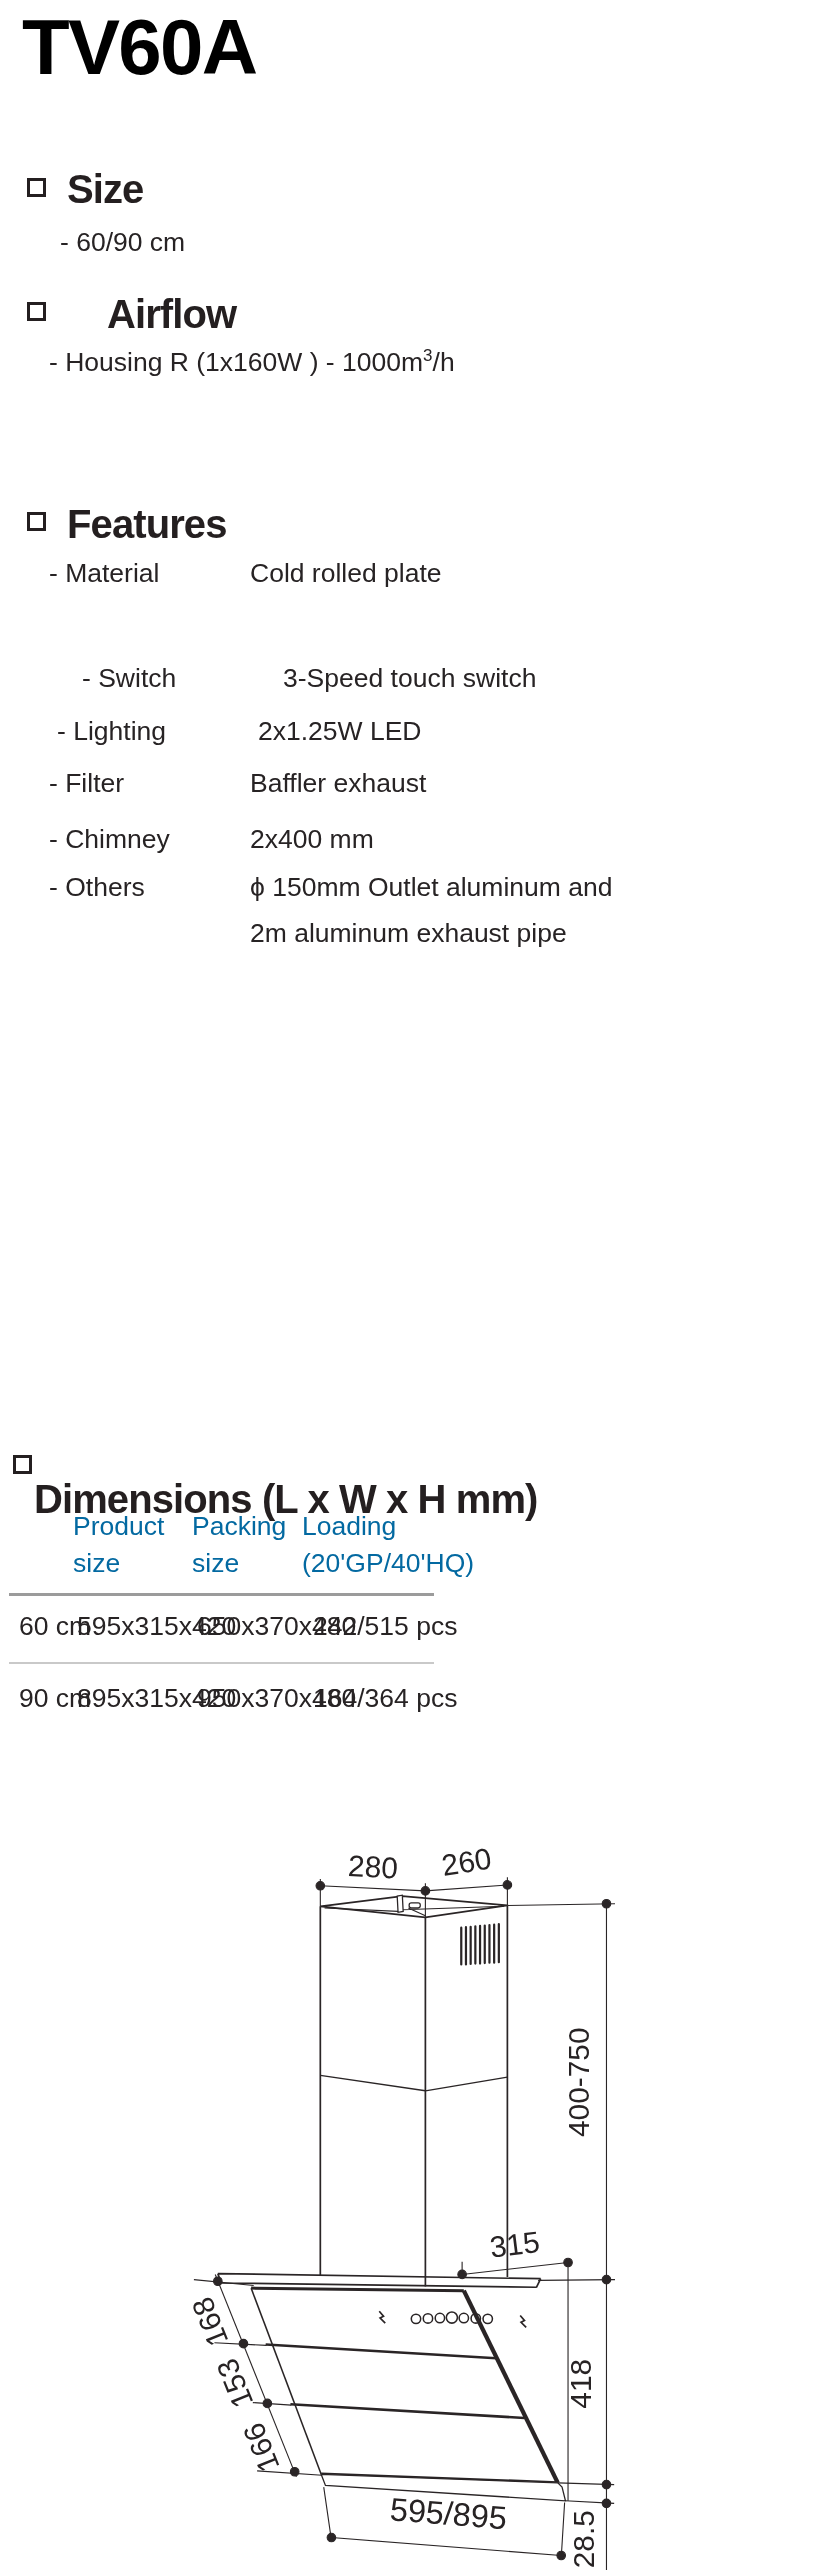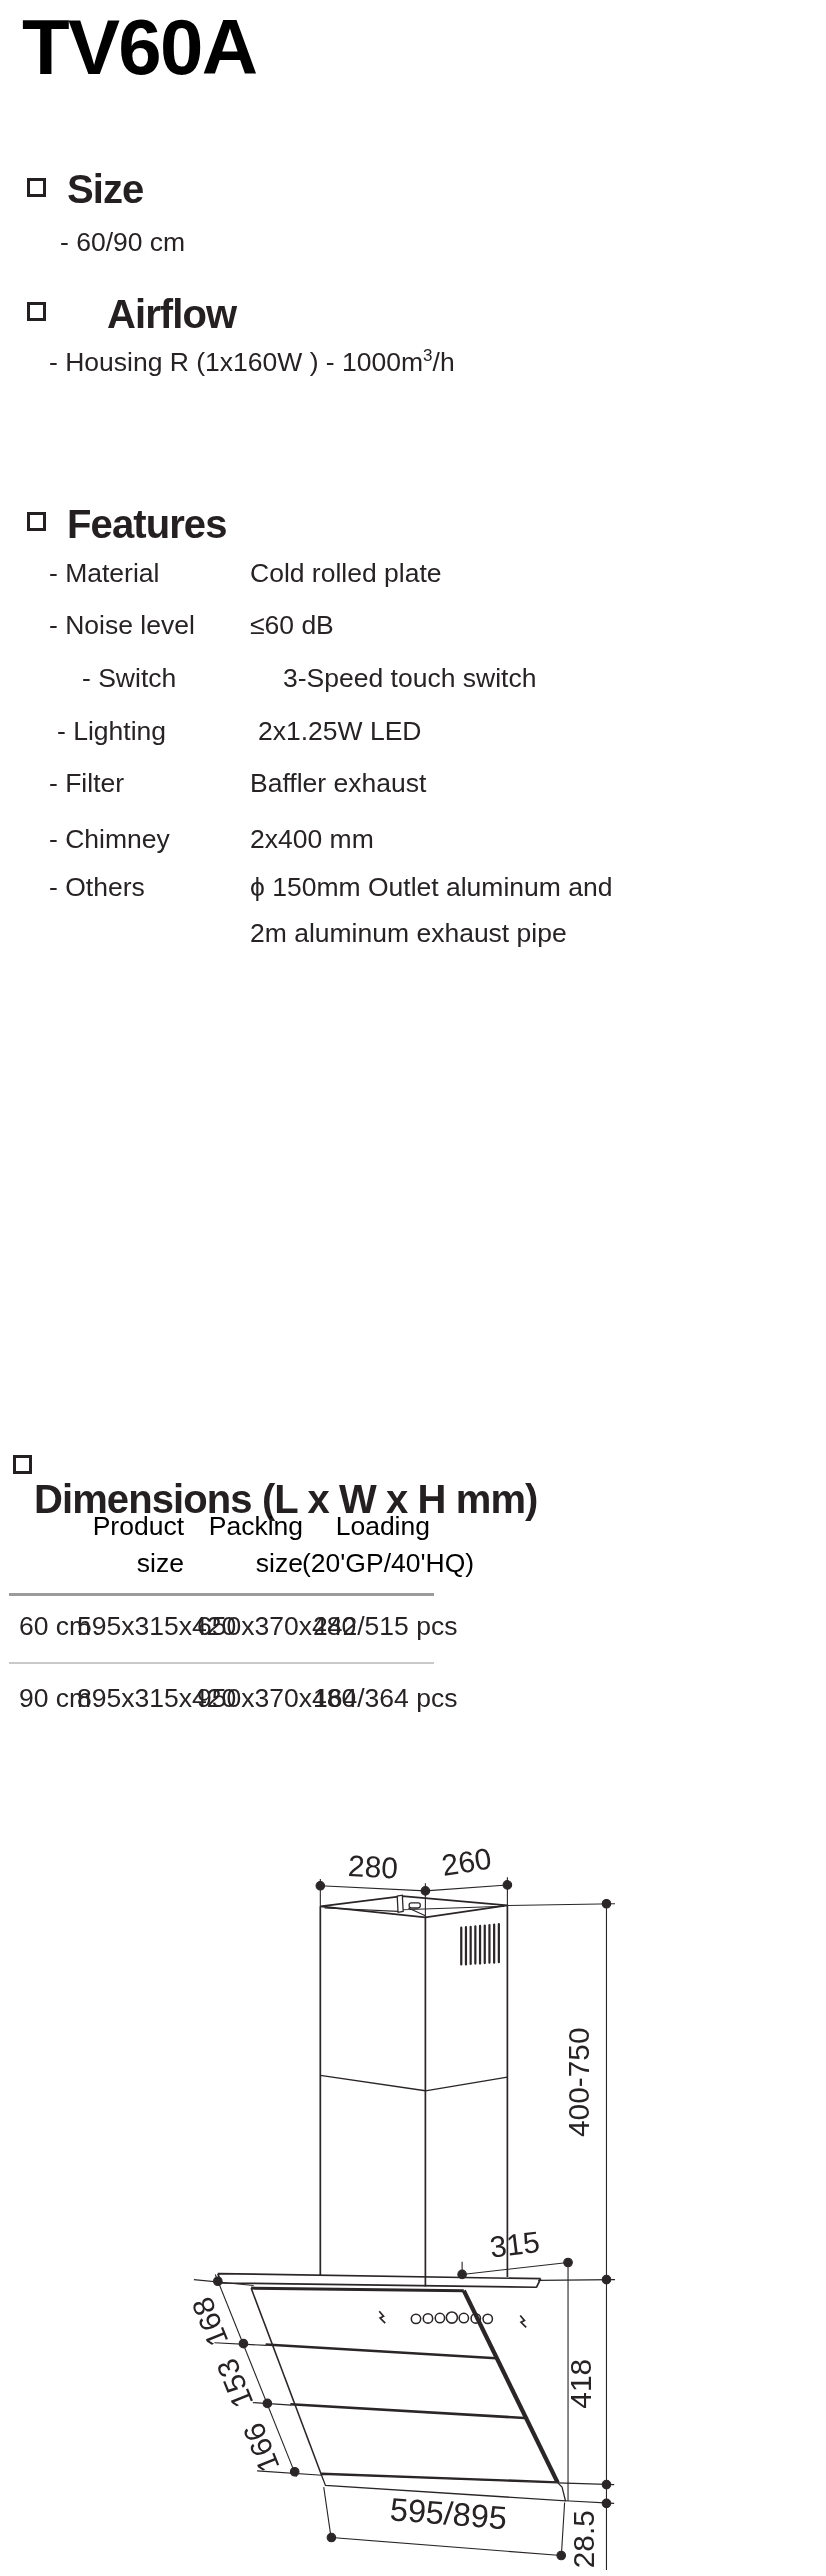--- a/index.html
+++ b/index.html
@@ -7,21 +7,21 @@
           font-family:"Liberation Sans","DejaVu Sans",sans-serif;color:#272324;}
   .abs{position:absolute;}
   .page-title{position:absolute;left:22px;top:1.7px;font-size:78px;font-weight:800;letter-spacing:-1.7px;color:#000000;}
   .sec-bullet{position:absolute;width:13px;height:13px;border:3px solid #241f20;background:#fff;}
   .sec-title{position:absolute;font-size:40px;font-weight:700;color:#241f20;letter-spacing:-0.9px;}
   .item{position:absolute;font-size:26.5px;color:#272324;}
   .frow{position:absolute;left:0;width:100%;height:34px;}
   .flabel{position:absolute;left:49px;font-size:26.5px;color:#272324;}
   .fvalue{position:absolute;left:250px;font-size:26.5px;color:#272324;}
   sup{font-size:17px;}
-  .colhead{position:absolute;font-size:26.5px;color:#000000;text-align:right;}
+  .colhead{position:absolute;font-size:26.5px;color:#0369a1;text-align:left;}
   .rule{position:absolute;background:#9b9b9b;}
   .rule2{position:absolute;background:#c9c9c9;}
   .cell{position:absolute;font-size:26.5px;color:#272324;white-space:nowrap;}
   .cell.center{text-align:center;}
   svg text{font-family:"Liberation Sans","DejaVu Sans",sans-serif;fill:#272324;}
 </style>
 </head>
 <body>
 
 <div class="canvas">
@@ -35,24 +35,20 @@
   <div class="sec-bullet" style="left:27px;top:302px;"></div>
   <div class="sec-title" style="left:67px;top:292px;margin-left:40px;">Airflow</div>
   <div class="item" style="left:49px;top:346px;"><span>- Housing R (1x160W ) - 1000m</span><sup>3</sup><span>/h</span></div>
 
   <div class="sec-bullet" style="left:27px;top:512px;"></div>
   <div class="sec-title" style="left:67px;top:502px;">Features</div>
 
   <div class="frow" style="top:558px;padding-left:37px;">
     <span class="flabel">- Material</span>
     <span class="fvalue">Cold rolled plate</span>
-  </div>
-  <div class="frow" style="top:610px;">
-    <span class="flabel">- Noise level</span>
-    <span class="fvalue">≤60 dB</span>
   </div>
   <div class="frow" style="top:663px;margin-left:33px;">
     <span class="flabel">- Switch</span>
     <span class="fvalue">3-Speed touch switch</span>
   </div>
   <div class="frow" style="top:716px;margin-left:8px;">
     <span class="flabel">- Lighting</span>
     <span class="fvalue">2x1.25W LED</span>
   </div>
   <div class="frow" style="top:768px;">

